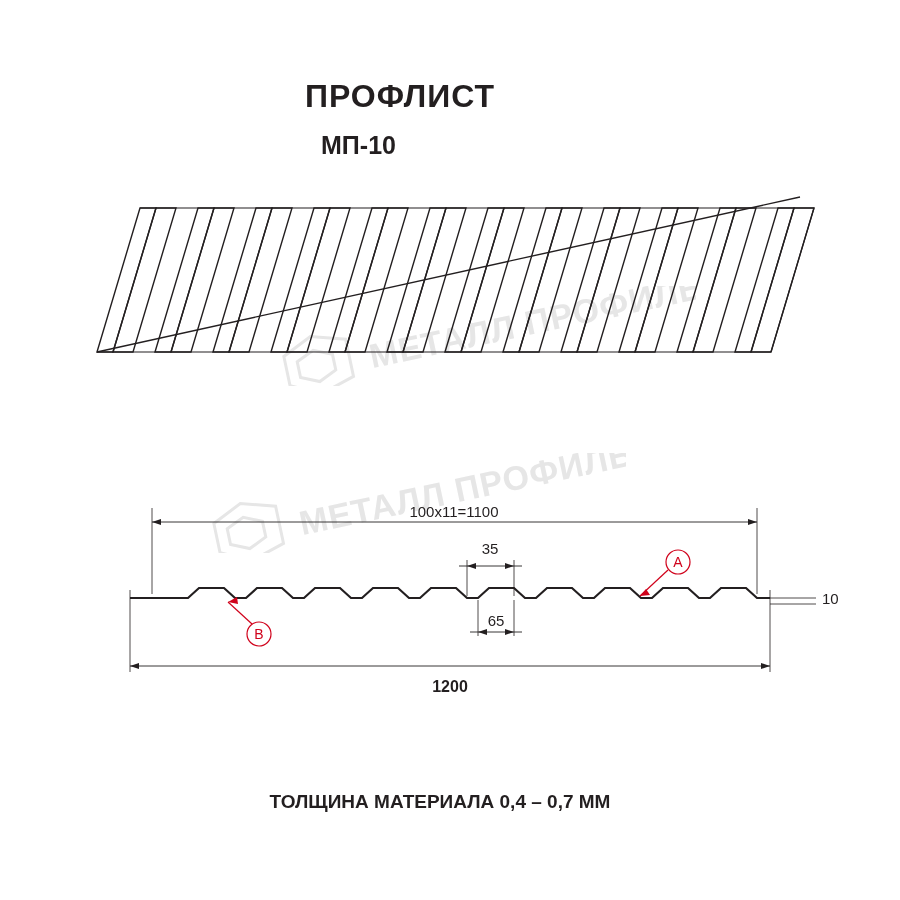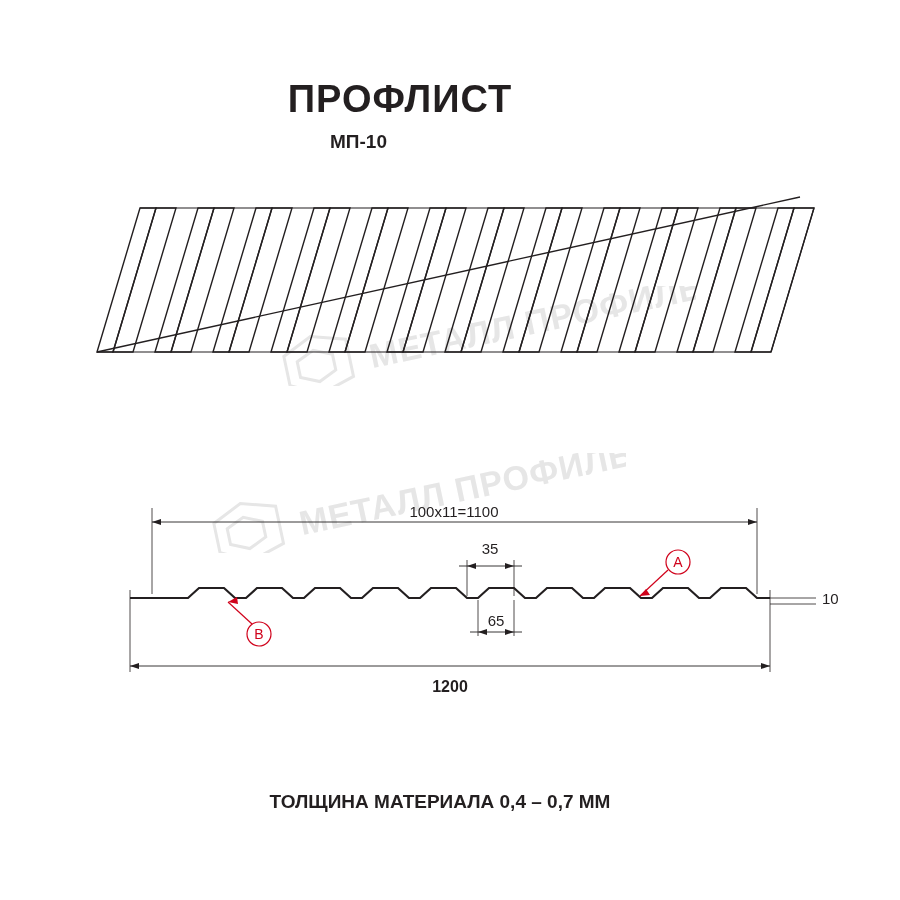--- a/index.html
+++ b/index.html
@@ -19,32 +19,32 @@
     position: relative;
     width: 900px;
     height: 900px;
   }
   .title {
     position: absolute;
     top: 78px;
     left: 0;
     width: 800px;
     text-align: center;
-    font-size: 38px;
+    font-size: 32px;
     font-weight: bold;
     letter-spacing: 1px;
     color: #231f20;
   }
   .subtitle {
     position: absolute;
     top: 131px;
     left: 0;
     width: 717px;
     text-align: center;
-    font-size: 19px;
+    font-size: 25px;
     font-weight: bold;
     color: #231f20;
   }
   .footer-note {
     position: absolute;
     top: 791px;
     left: 0;
     width: 880px;
     text-align: center;
     font-size: 19px;

